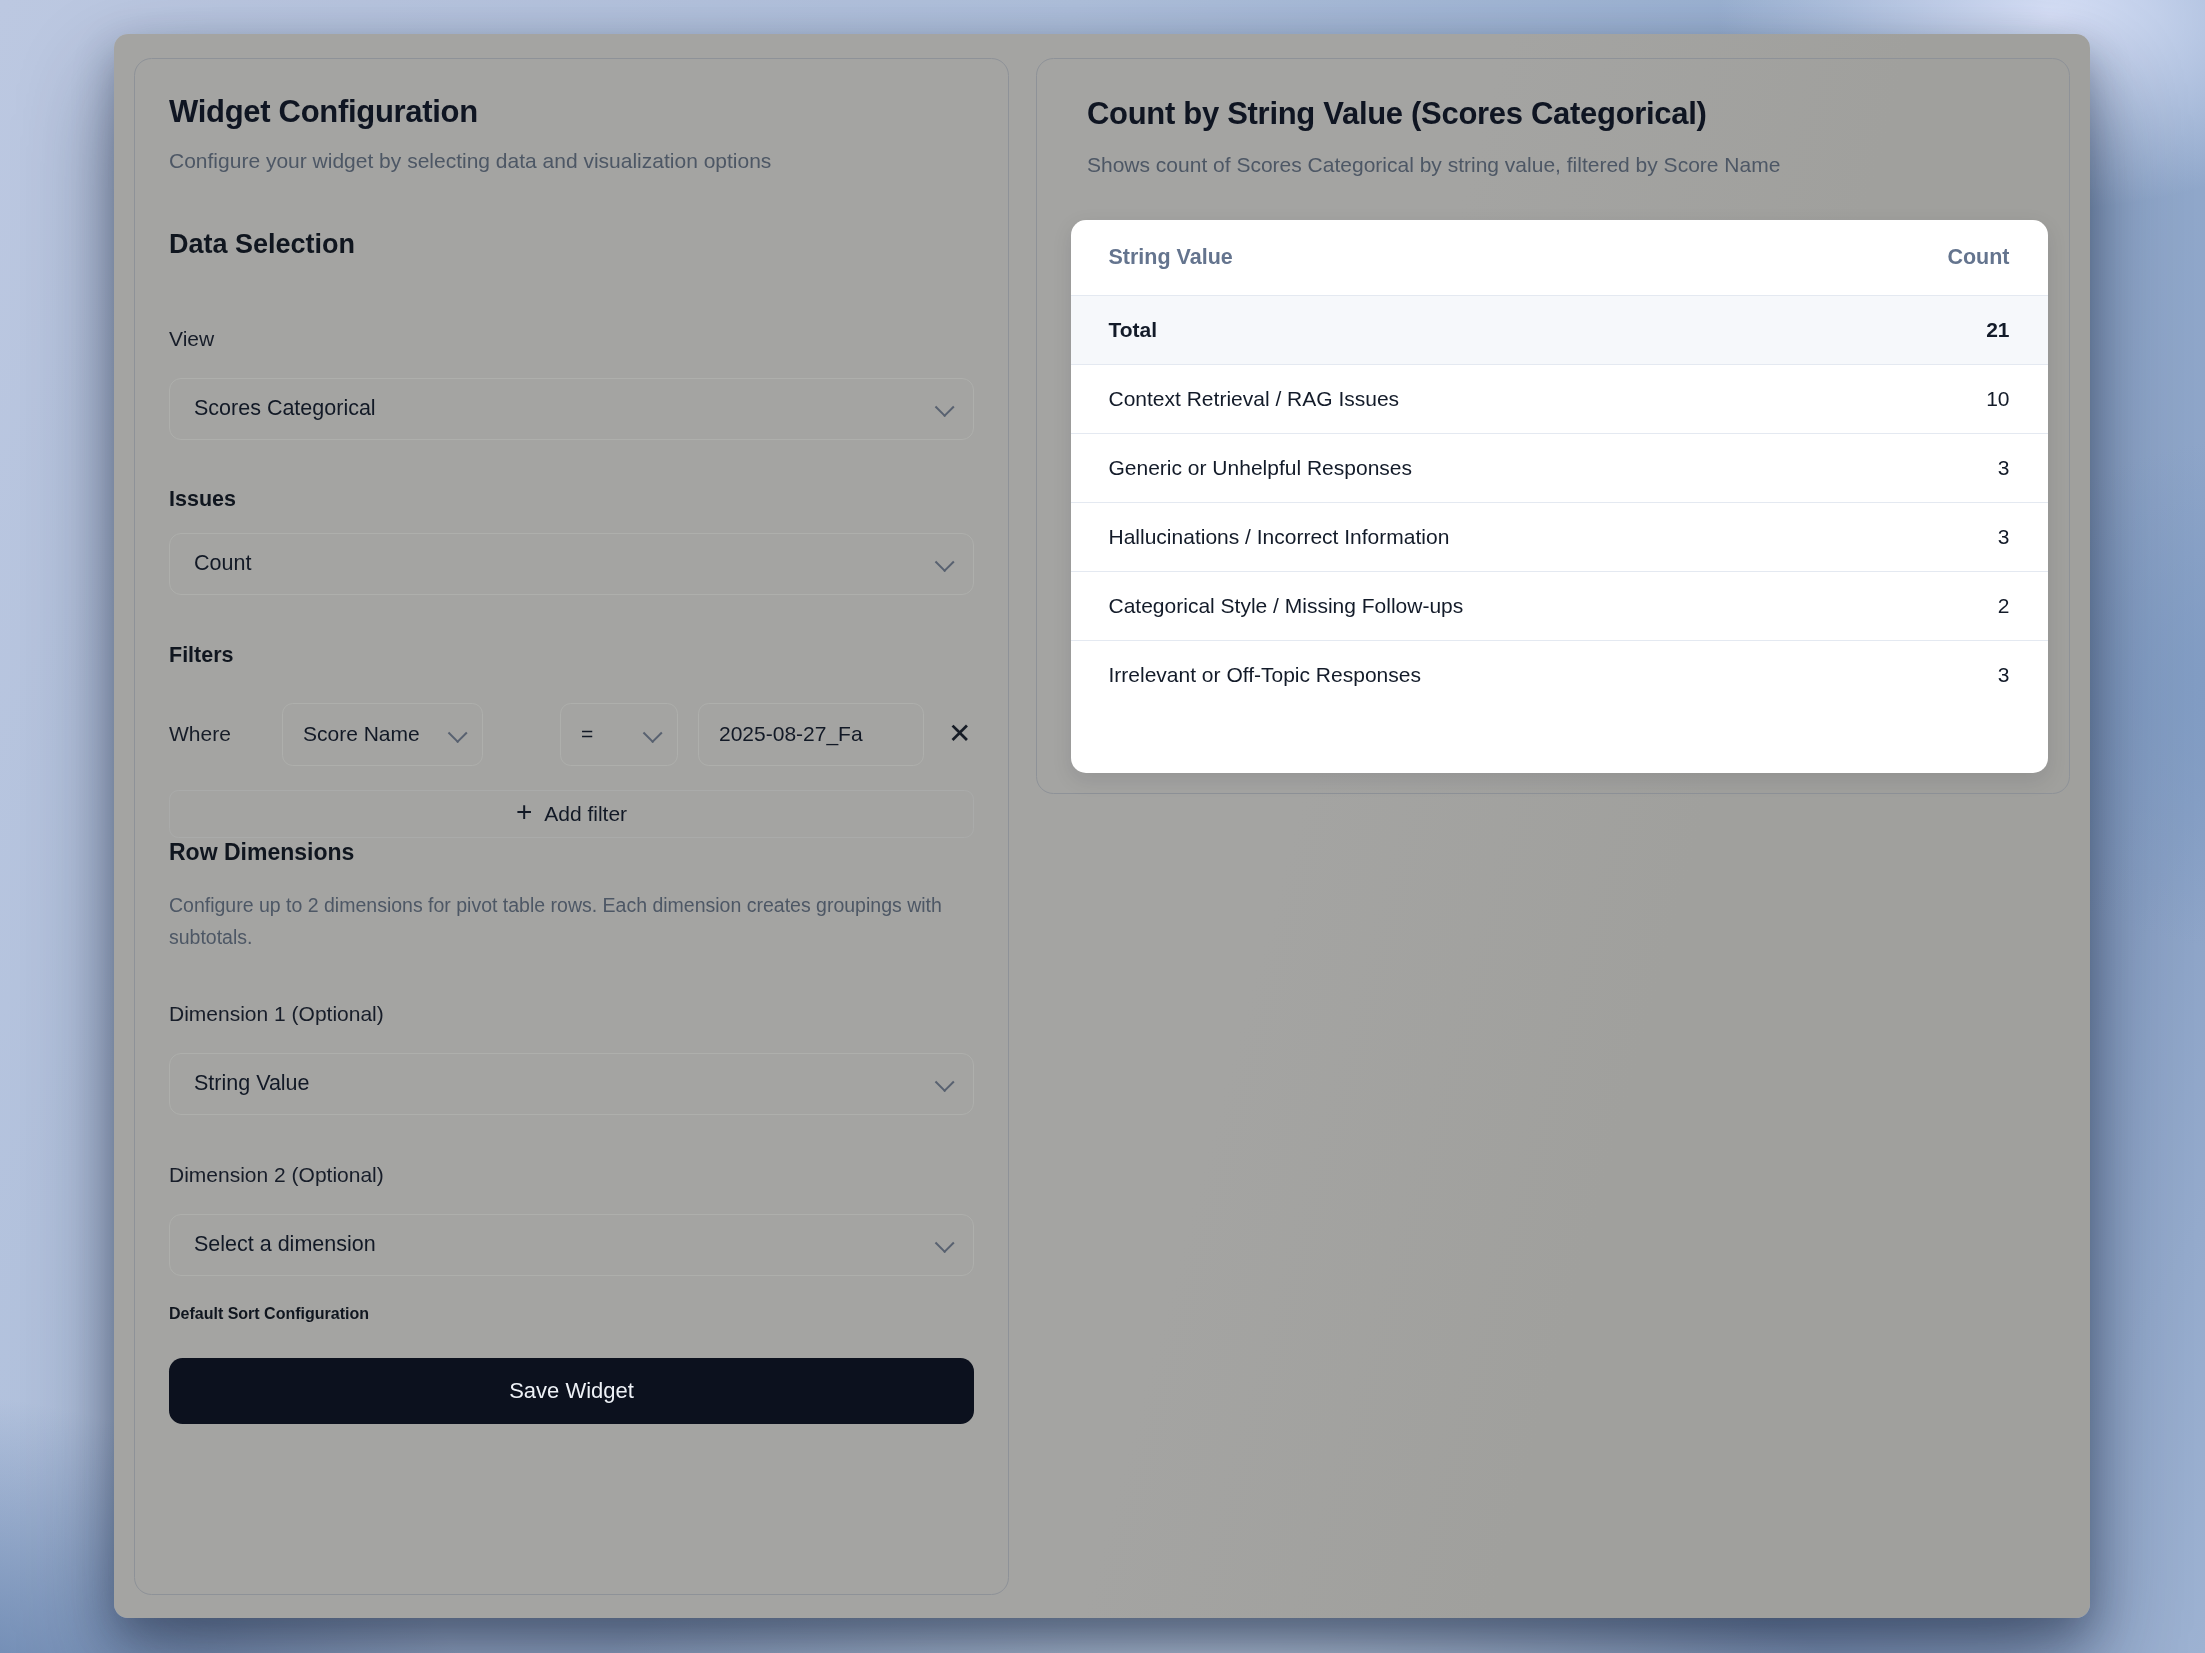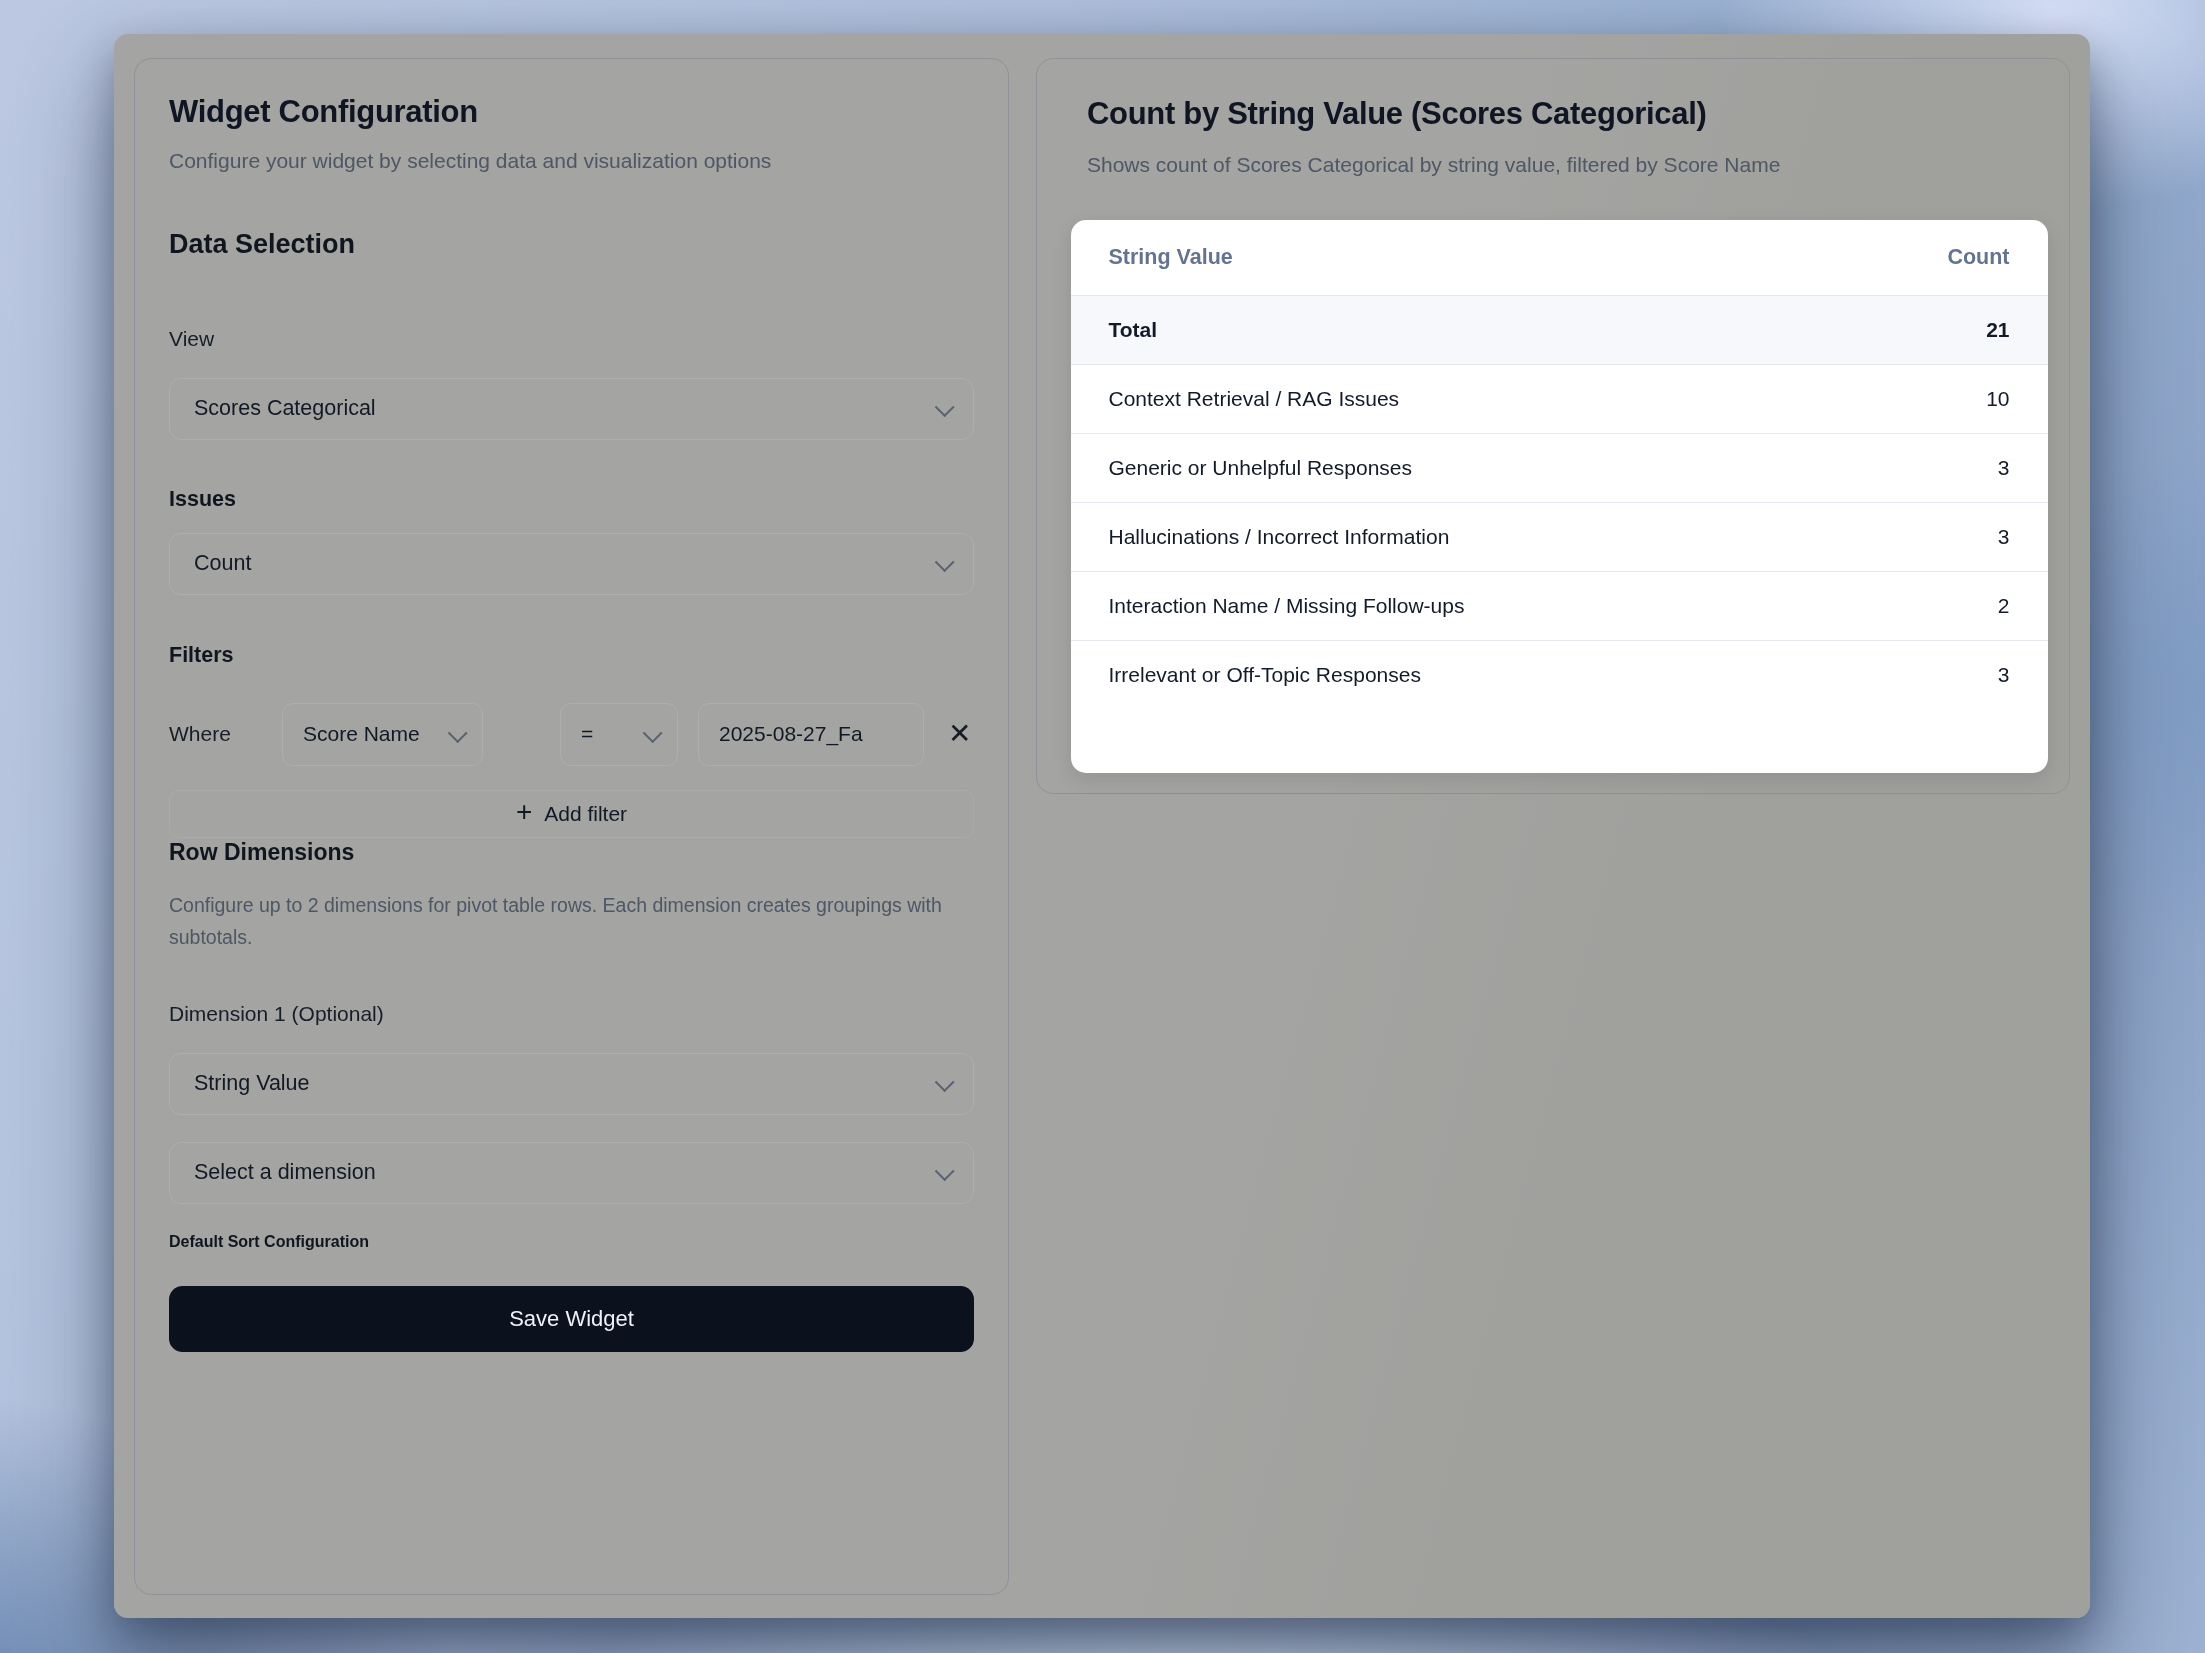--- a/index.html
+++ b/index.html
@@ -180,20 +180,21 @@
 
     <h3 class="h-rowdims">Row Dimensions</h3>
     <p class="dims-desc">Configure up to 2 dimensions for pivot table rows. Each dimension creates groupings with subtotals.</p>
 
     <div class="field-label mt-dim1">Dimension 1 (Optional)</div>
     <div class="select">
       <span>String Value</span>
       <span class="chev"></span>
     </div>
 
+    <div class="field-label mt-dim2">Dimension 2 (Optional)</div>
     <div class="select">
       <span>Select a dimension</span>
       <span class="chev"></span>
     </div>
 
     <h3 class="h-sort">Default Sort Configuration</h3>
 
     <button class="save-btn">Save Widget</button>
   </section>
 
@@ -221,21 +222,21 @@
             <span>Generic or Unhelpful Responses</span>
             <span class="tcount">3</span>
           </div>
 
           <div class="trow">
             <span>Hallucinations / Incorrect Information</span>
             <span class="tcount">3</span>
           </div>
 
           <div class="trow">
-            <span>Interaction Name / Missing Follow-ups</span>
+            <span>Categorical Style / Missing Follow-ups</span>
             <span class="tcount">2</span>
           </div>
 
           <div class="trow">
             <span>Irrelevant or Off-Topic Responses</span>
             <span class="tcount">3</span>
           </div>
         </div>
     </div>
   </section>

